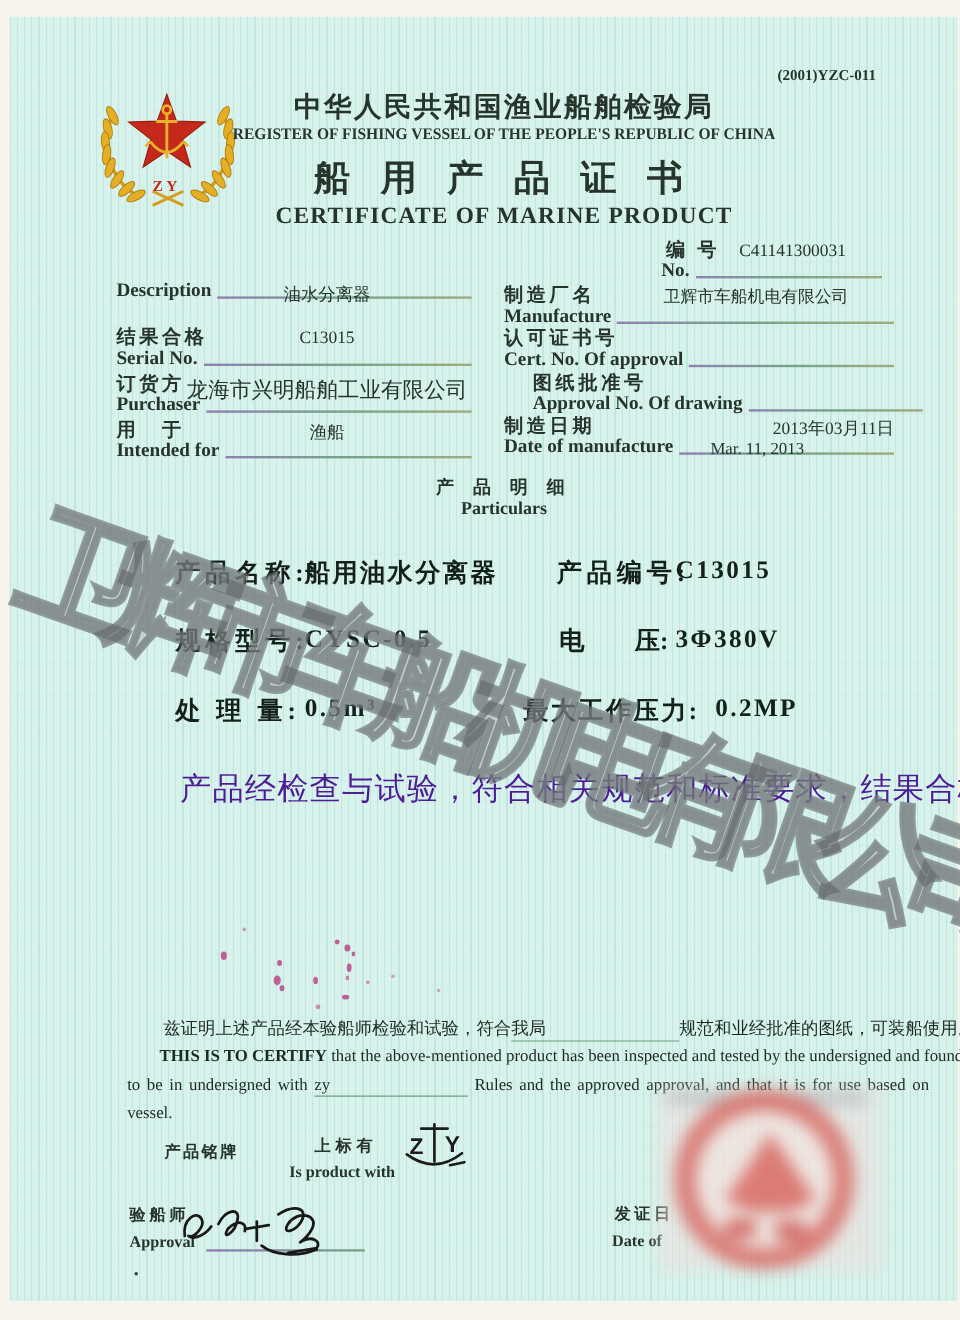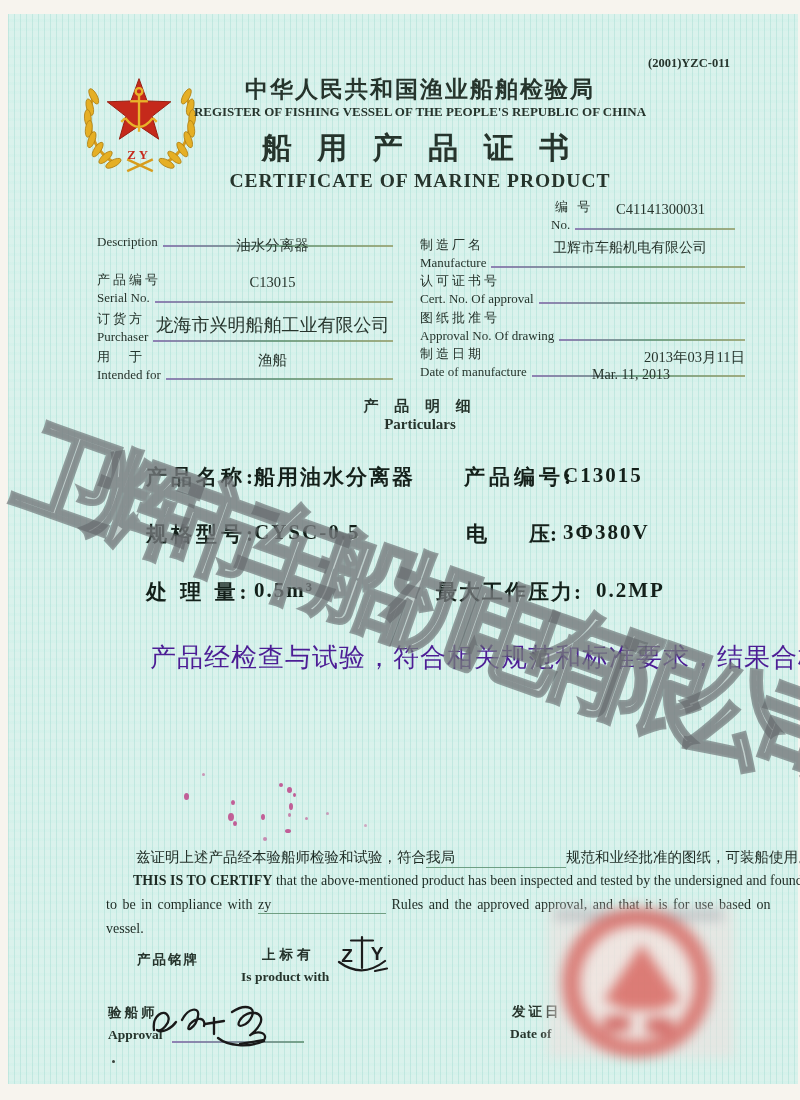--- a/index.html
+++ b/index.html
@@ -13,24 +13,24 @@
     position:absolute; left:8px; top:14px; right:2px; bottom:16px;
     background-color:#daf2ec;
     background-image:
       repeating-linear-gradient(90deg, rgba(168,222,212,.50) 0 1px, rgba(255,255,255,0) 1px 6px),
       repeating-linear-gradient(0deg, rgba(205,240,232,.35) 0 3px, rgba(255,255,255,0) 3px 9px);
   }
   .a { position:absolute; }
   .zh-label { font-size:13.5px; font-weight:bold; letter-spacing:3px; white-space:nowrap; }
   .en-label { font-size:13.5px; font-weight:bold; white-space:nowrap; }
   .field { position:absolute; }
-  .field .f-zh { font-size:13px; font-weight:normal; letter-spacing:3px; height:18px; }
+  .field .f-zh { font-size:16px; font-weight:bold; letter-spacing:3px; height:18px; }
   .field .f-val { position:absolute; left:55px; right:0; top:3px; text-align:center; font-size:14.5px; white-space:nowrap; }
   .field .f-enrow { display:flex; align-items:flex-end; margin-top:1px; }
-  .field .f-en { font-size:13px; font-weight:normal; white-space:nowrap; padding-right:5px; }
+  .field .f-en { font-size:16px; font-weight:bold; white-space:nowrap; padding-right:5px; }
   .f-line { flex:1; height:2px; margin-bottom:3px;
     background:linear-gradient(90deg, rgba(130,110,170,.85), rgba(100,150,120,.85), rgba(150,160,110,.85)); }
   .hline { height:2px;
     background:linear-gradient(90deg, rgba(130,110,170,.85), rgba(100,150,120,.85)); }
   .header-center { position:absolute; left:90px; width:660px; text-align:center; }
   .prow-item { position:absolute; font-size:21px; font-weight:600; white-space:nowrap; color:#14201a; }
   .blankline { display:inline-block; border-bottom:1.6px solid rgba(100,150,120,.9); }
   .speck { position:absolute; background:#bb3982; border-radius:50%; opacity:.8; }
   .watermark {
     position:absolute; left:46px; top:398px; white-space:nowrap; z-index:6; pointer-events:none;
@@ -109,21 +109,21 @@
   </div>
 
   <div class="field" style="left:97px; top:233px; width:296px;">
     <div class="f-val">油水分离器</div>
     <div class="f-enrow">
         <span class="f-en">Description</span>
         <span class="f-line"></span>
       </div>
   </div>
   <div class="field" style="left:97px; top:271px; width:296px;">
-    <div class="f-zh">产品编号</div>
+    <div class="f-zh">结果合格</div>
     <div class="f-val">C13015</div>
     <div class="f-enrow">
         <span class="f-en">Serial No.</span>
         <span class="f-line"></span>
       </div>
   </div>
   <div class="field" style="left:97px; top:310px; width:296px;">
     <div class="f-zh">订货方</div>
     <div class="f-val" style="font-size:18px;">龙海市兴明船舶工业有限公司</div>
     <div class="f-enrow">
@@ -149,21 +149,21 @@
       </div>
   </div>
   <div class="field" style="left:420px; top:272px; width:325px;">
     <div class="f-zh">认可证书号</div>
     <div class="f-val"></div>
     <div class="f-enrow">
         <span class="f-en">Cert. No. Of approval</span>
         <span class="f-line"></span>
       </div>
   </div>
-  <div class="field" style="left:420px; top:309px; width:325px;">
+  <div class="field" style="left:444px; top:309px; width:325px;">
     <div class="f-zh">图纸批准号</div>
     <div class="f-val"></div>
     <div class="f-enrow">
         <span class="f-en">Approval No. Of drawing</span>
         <span class="f-line"></span>
       </div>
   </div>
   <div class="field" style="left:420px; top:345px; width:325px;">
     <div class="f-zh">制造日期</div>
     <div class="f-val" style="left:140px; text-align:right;">2013年03月11日</div>
@@ -219,21 +219,21 @@
     <span class="speck" style="left:364px; top:824px; width:3px; height:3px; opacity:.4;"></span>
   </div>
 
   <div class="certify-line" style="left:136px; top:848px; font-size:14.5px;">
     <span>兹证明上述产品经本验船师检验和试验，符合</span><span class="blankline" style="width:140px;">我局</span><span>规范和业经批准的图纸，可装船使用。</span>
   </div>
   <div class="certify-line" style="left:133px; top:873px;">
     <span style="font-weight:bold;">THIS IS TO CERTIFY</span><span> that the above-mentioned product has been inspected and tested by the undersigned and found</span>
   </div>
   <div class="certify-line" style="left:106px; top:897px; word-spacing:2px;">
-    <span>to be in compliance with</span>
+    <span>to be in undersigned with</span>
     <span class="blankline" style="width:128px;">zy</span>
     <span>Rules and the approved approval, and that it is for use based on</span>
   </div>
   <div class="certify-line" style="left:106px; top:921px;">vessel.</div>
 
   <div class="a zh-label" style="left:137px; top:951px; letter-spacing:2px;">产品铭牌</div>
   <div class="a zh-label" style="left:262px; top:946px; letter-spacing:4px;">上标有</div>
   <div class="a en-label" style="left:241px; top:969px;">Is product with</div>
   <div class="a" style="left:334px; top:934px; width:56px; height:46px;">
     <svg width="56" height="46" viewBox="0 0 56 46">

